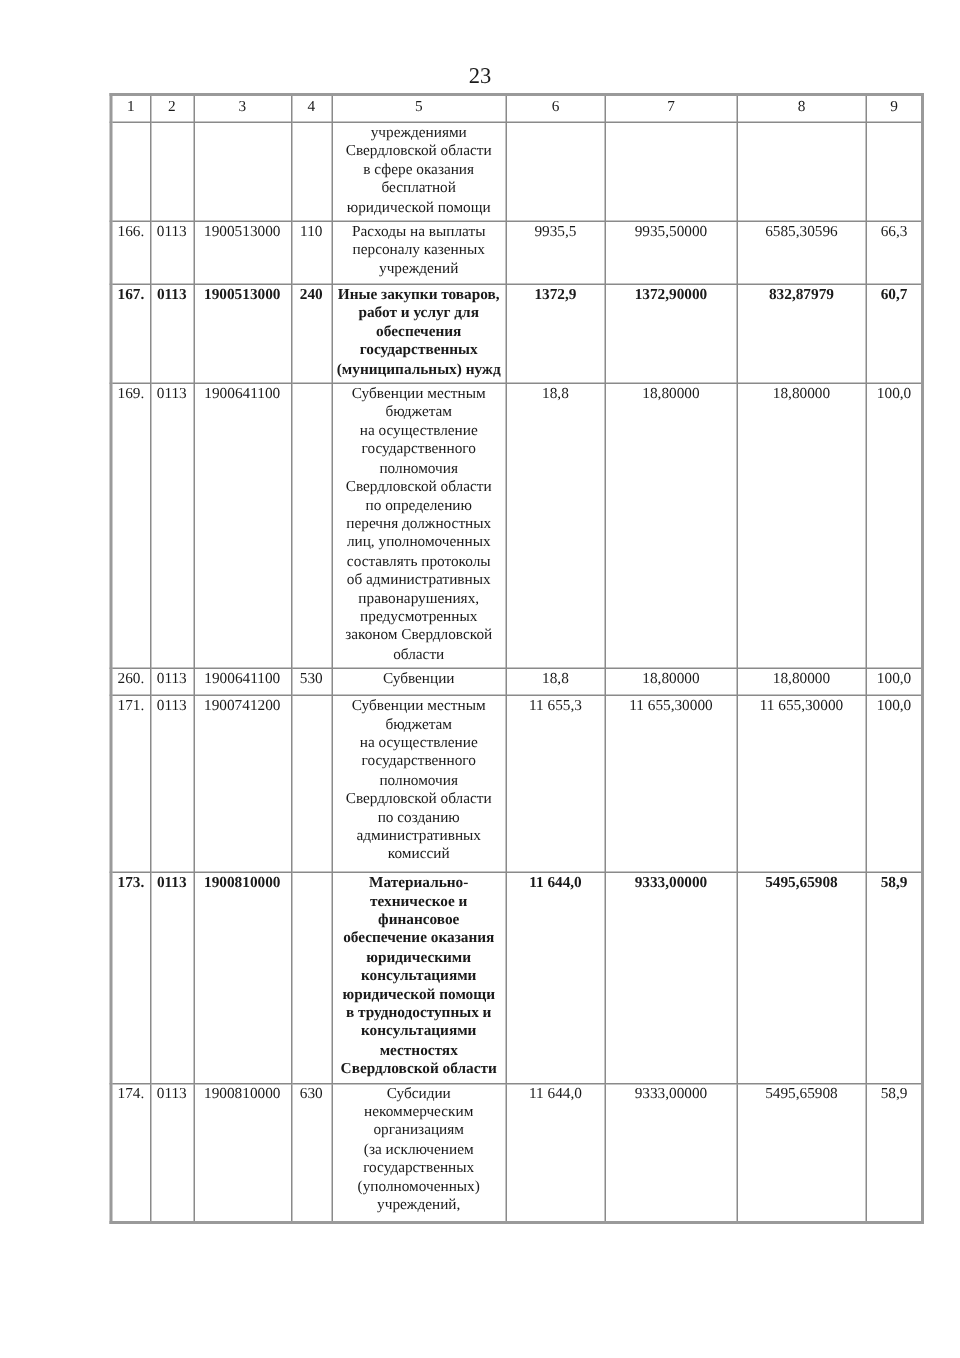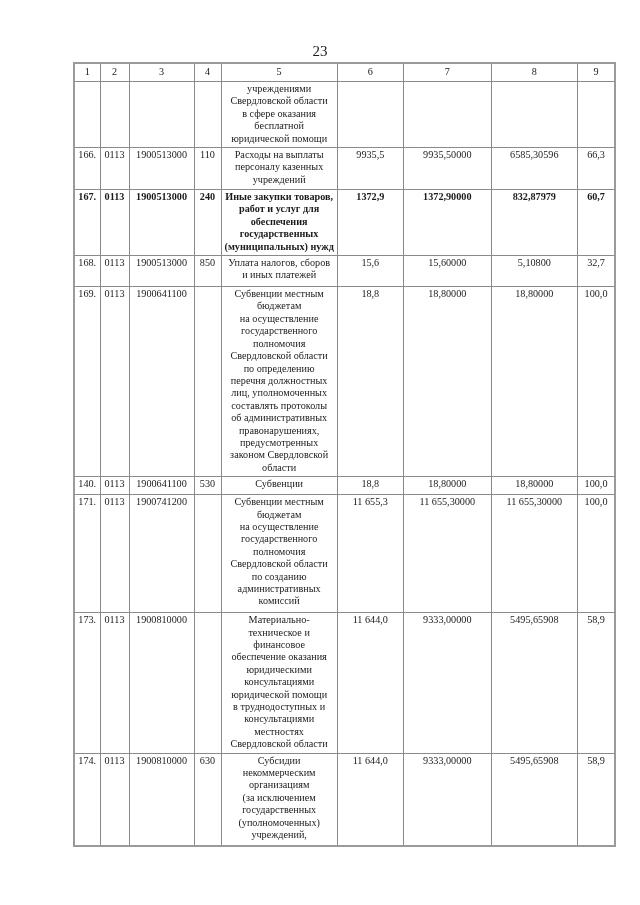--- a/index.html
+++ b/index.html
@@ -21,21 +21,21 @@
     col.c5 { width: 115px; } col.c6 { width: 66px; } col.c7 { width: 88px; } col.c8 { width: 86px; }
     col.c9 { width: 38px; }
     tr.r-cont td { height: 59px; }
     tr.r166 td { height: 38px; }
     tr.r167 td { height: 62px; font-weight: bold; }
     tr.r168 td { height: 27px; }
     tr.r169 td { height: 183px; }
     tr.r170 td { height: 14px; }
     tr.r171 td { height: 114px; }
     tr.r172 td { height: 12px; }
-    tr.r173 td { height: 136px; }
+    tr.r173 td { height: 136px; font-weight: bold; }
     tr.r174 td { height: 88px; font-family: Liberation Serif, serif; }
   </style>
 </head>
 <body>
 
 <div class="page-number">23</div>
 
 <table class="budget">
   <colgroup>
     <col class="c1">
@@ -104,34 +104,20 @@
           <span class="line">работ и услуг для</span>
           <span class="line">обеспечения</span>
           <span class="line">государственных</span>
           <span class="line">(муниципальных) нужд</span>
         </td>
         <td class="c">1372,9</td>
         <td class="c">1372,90000</td>
         <td class="c">832,87979</td>
         <td class="c">60,7</td>
       </tr>
-      <tr class="r168">
-        <td class="l">168.</td>
-        <td class="c">0113</td>
-        <td class="c">1900513000</td>
-        <td class="c">850</td>
-        <td class="l desc">
-          <span class="line">Уплата налогов, сборов</span>
-          <span class="line">и иных платежей</span>
-        </td>
-        <td class="c">15,6</td>
-        <td class="c">15,60000</td>
-        <td class="c">5,10800</td>
-        <td class="c">32,7</td>
-      </tr>
       <tr class="r169">
         <td class="l">169.</td>
         <td class="c">0113</td>
         <td class="c">1900641100</td>
         <td class="c"></td>
         <td class="l desc">
           <span class="line">Субвенции местным</span>
           <span class="line">бюджетам</span>
           <span class="line">на осуществление</span>
           <span class="line">государственного</span>
@@ -146,21 +132,21 @@
           <span class="line">предусмотренных</span>
           <span class="line">законом Свердловской</span>
           <span class="line">области</span>
         </td>
         <td class="c">18,8</td>
         <td class="c">18,80000</td>
         <td class="c">18,80000</td>
         <td class="c">100,0</td>
       </tr>
       <tr class="r170">
-        <td class="l">140.</td>
+        <td class="l">260.</td>
         <td class="c">0113</td>
         <td class="c">1900641100</td>
         <td class="c">530</td>
         <td class="l desc">
           <span class="line">Субвенции</span>
         </td>
         <td class="c">18,8</td>
         <td class="c">18,80000</td>
         <td class="c">18,80000</td>
         <td class="c">100,0</td>

